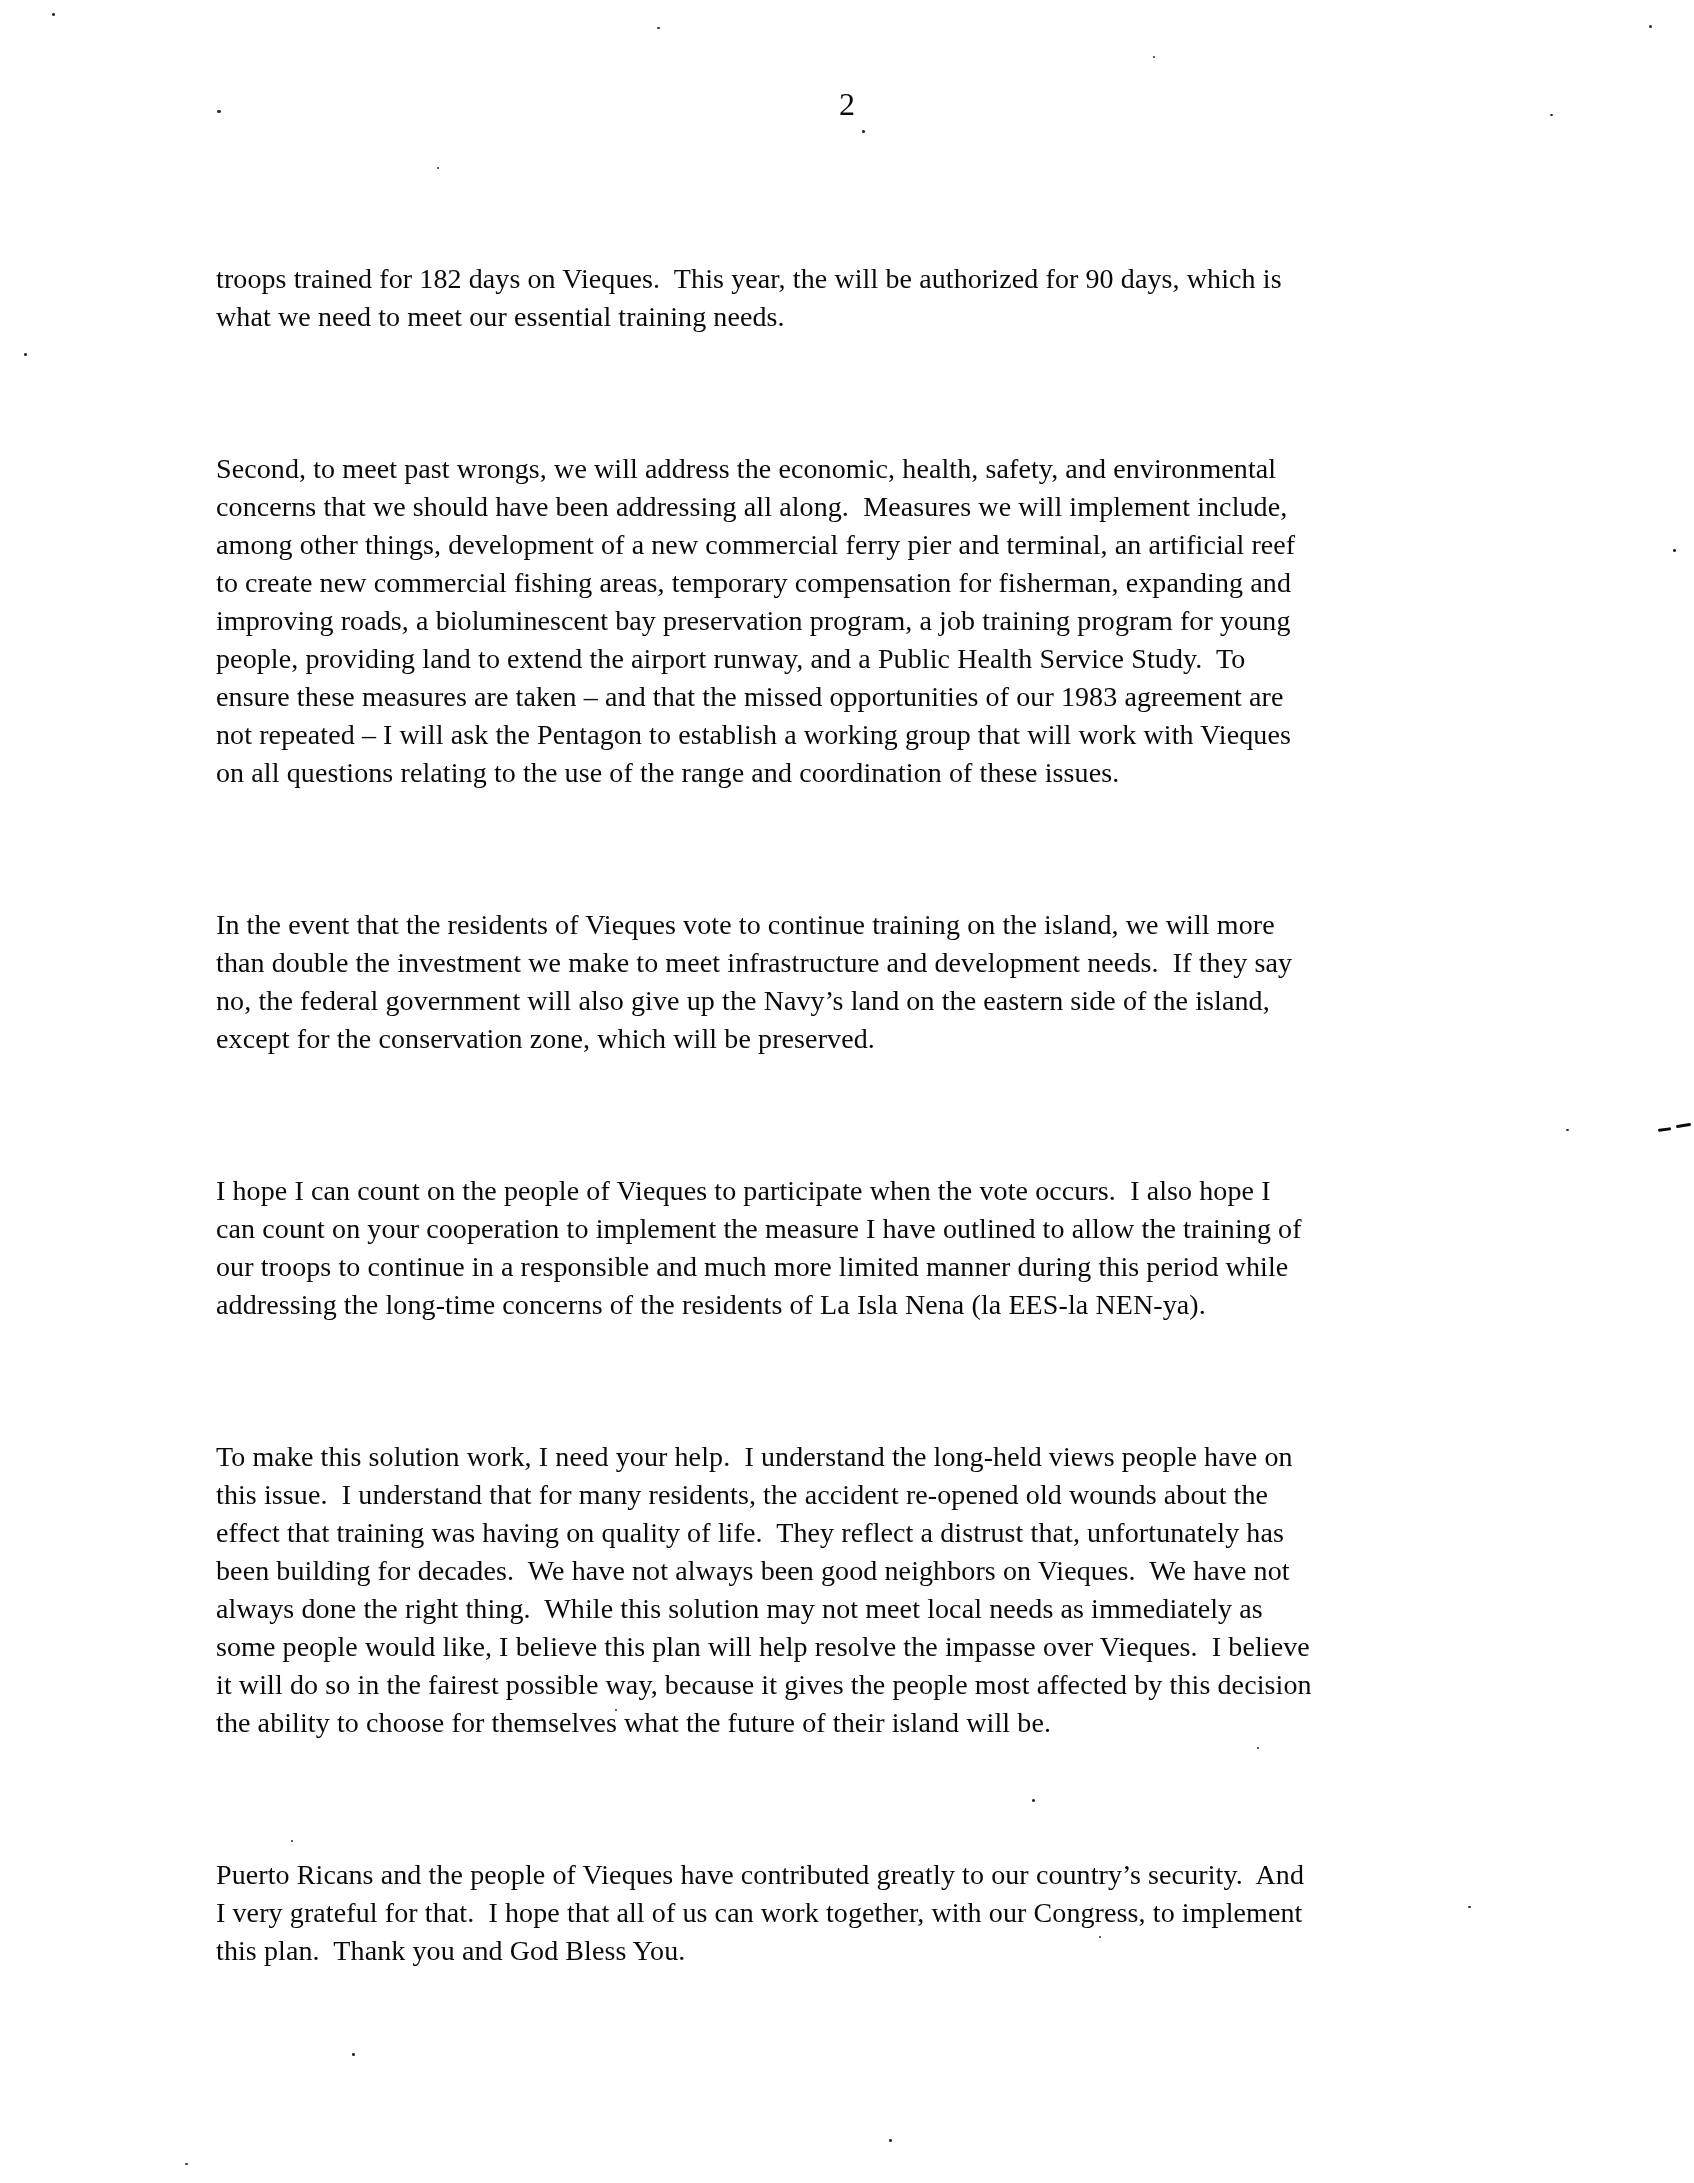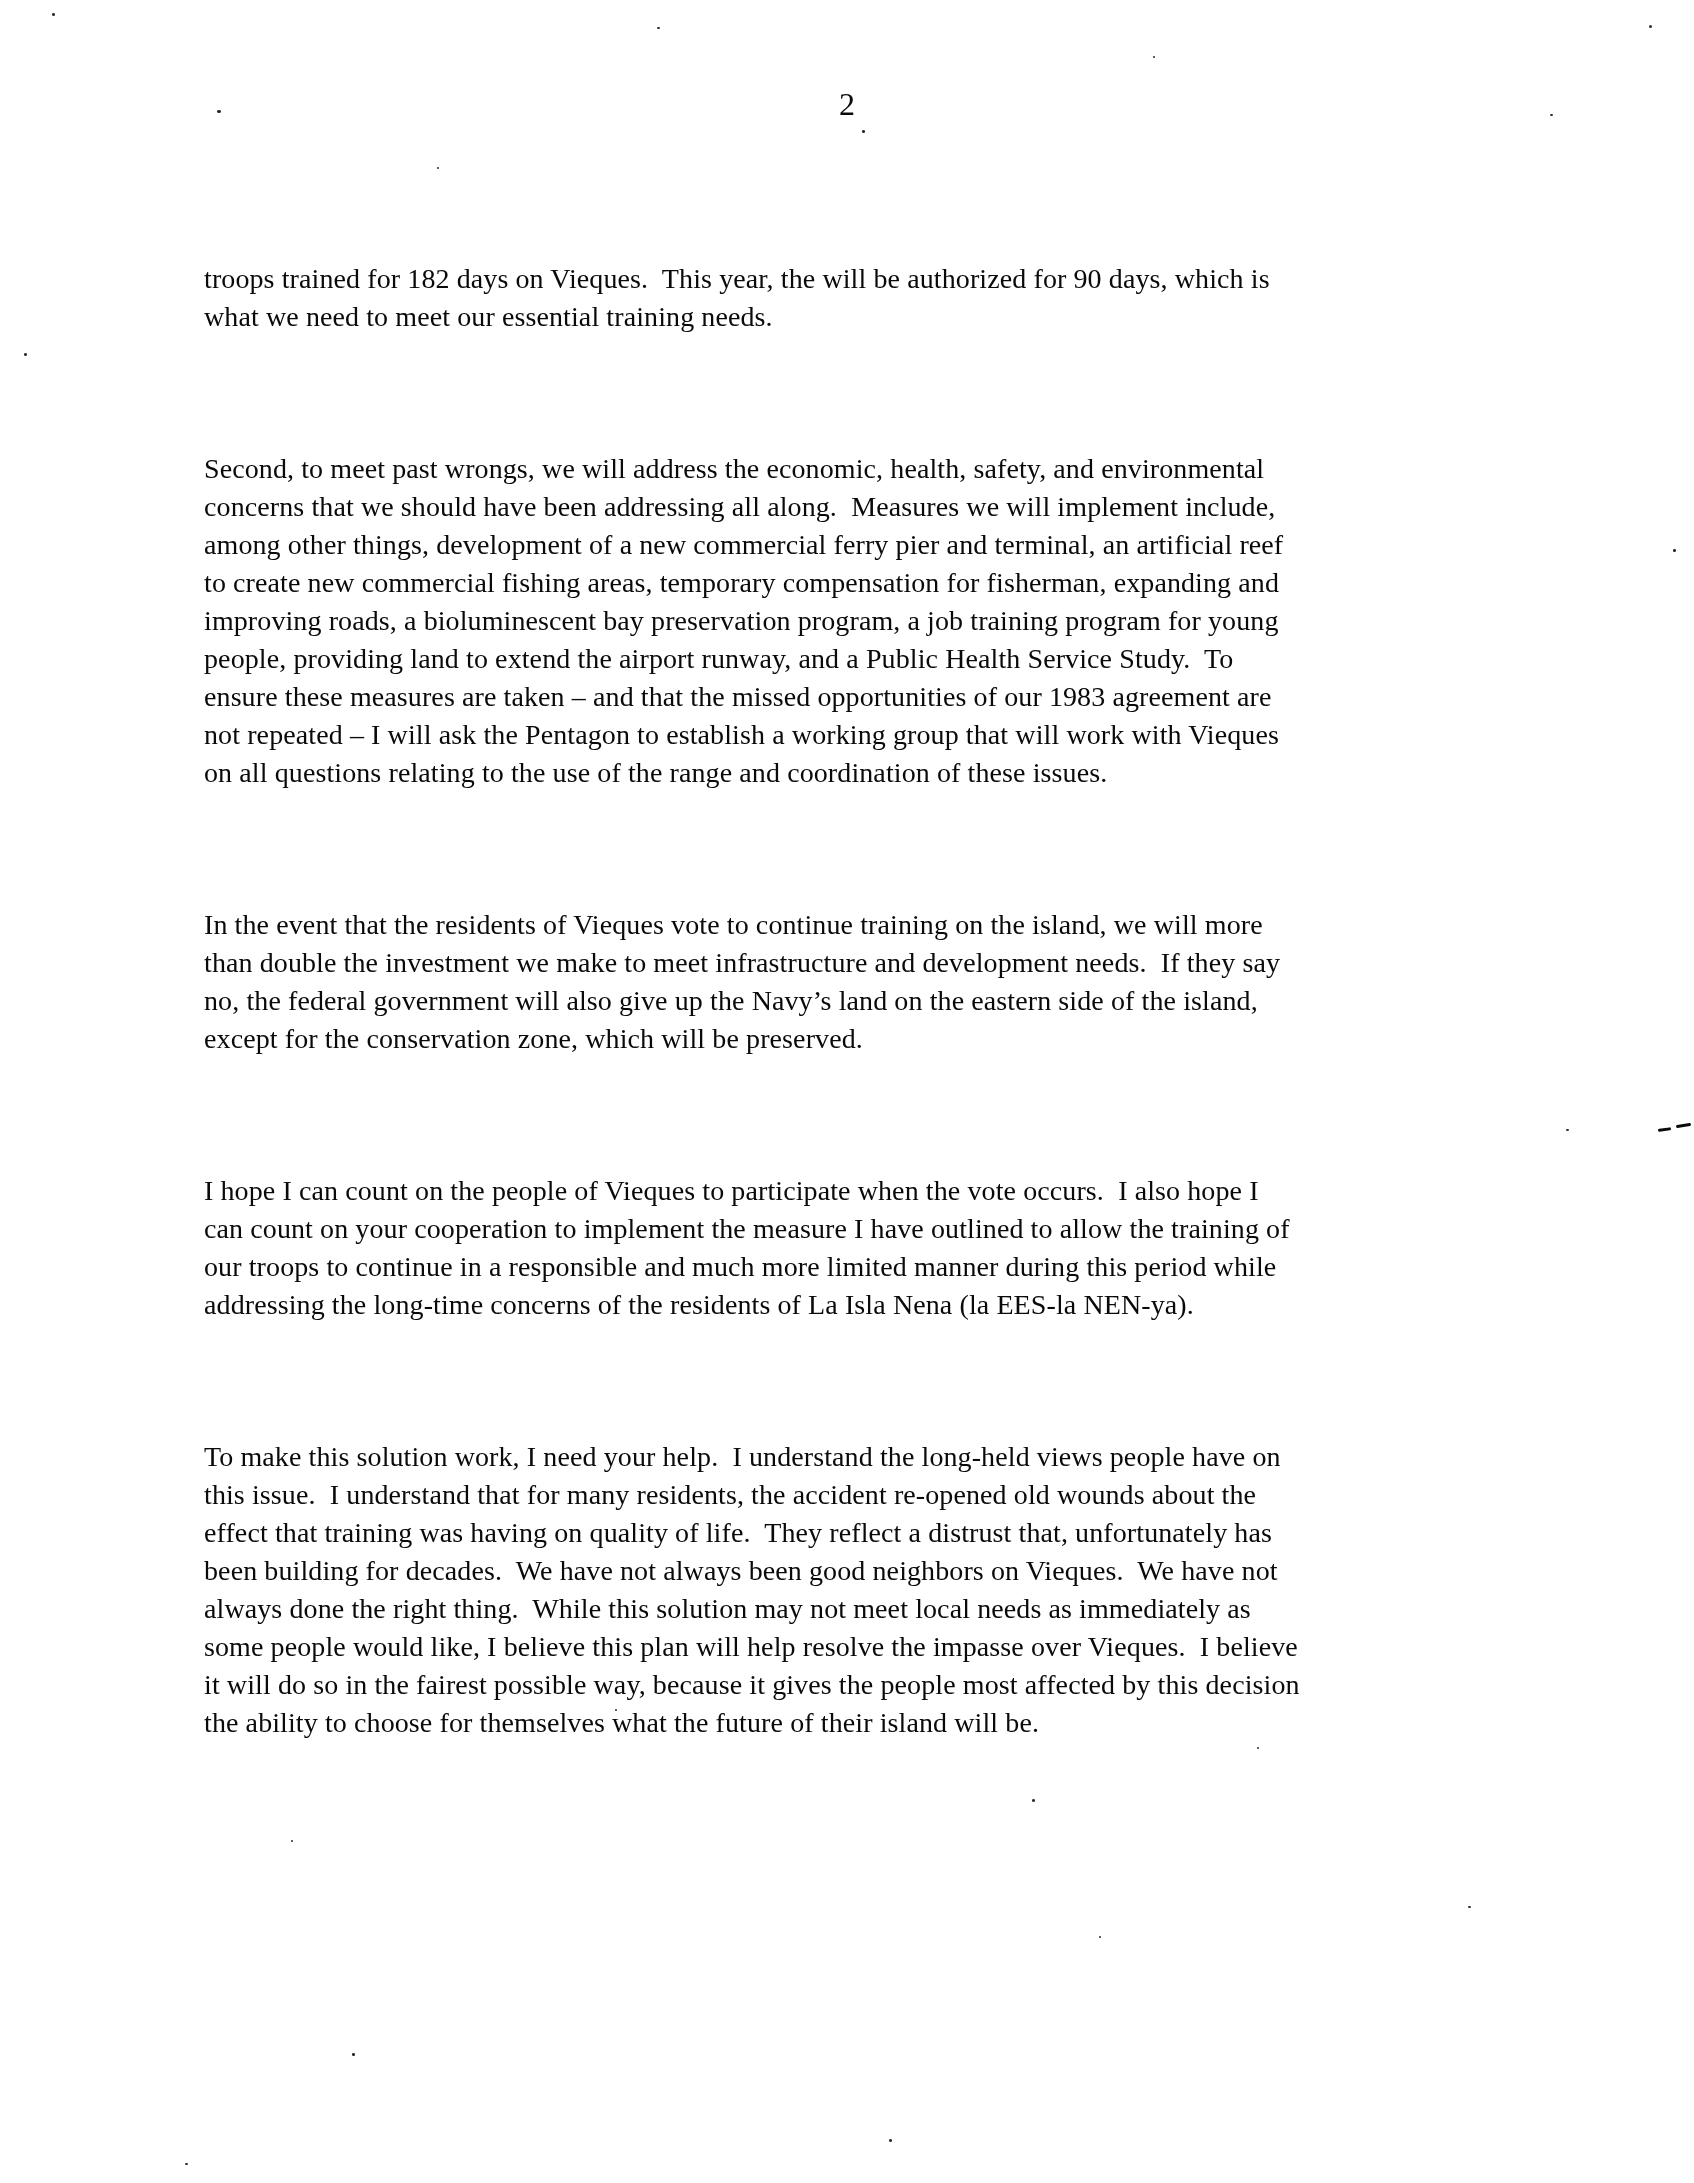--- a/index.html
+++ b/index.html
@@ -22,21 +22,21 @@
   }
   .body-text {
     position: absolute;
     left: 204px; top: 184px;
     width: 1436px;
     font-size: 28px;
     line-height: 38px;
     white-space: pre-wrap;
     letter-spacing: 0.1px;
   }
-  .body-text p { margin: 0 0 38px 0; }
+  .body-text p { margin: 0 0 38px 12px; }
   
   .speck {
     position: absolute;
     background: #141414;
     border-radius: 50%;
     opacity: 0.9;
   }
   
   .margin-mark { position: absolute; left: 1653px; top: 1121px; width: 44px; height: 14.6px; }
   .margin-mark .dash {
@@ -75,20 +75,23 @@
 our troops to continue in a responsible and much more limited manner during this period while
 addressing the long-time concerns of the residents of La Isla Nena (la EES-la NEN-ya).</p>
     <p>To make this solution work, I need your help.  I understand the long-held views people have on
 this issue.  I understand that for many residents, the accident re-opened old wounds about the
 effect that training was having on quality of life.  They reflect a distrust that, unfortunately has
 been building for decades.  We have not always been good neighbors on Vieques.  We have not
 always done the right thing.  While this solution may not meet local needs as immediately as
 some people would like, I believe this plan will help resolve the impasse over Vieques.  I believe
 it will do so in the fairest possible way, because it gives the people most affected by this decision
 the ability to choose for themselves what the future of their island will be.</p>
+    <p>Puerto Ricans and the people of Vieques have contributed greatly to our country’s security.  And
+I very grateful for that.  I hope that all of us can work together, with our Congress, to implement
+this plan.  Thank you and God Bless You.</p>
   </div>
 
   <div class="margin-mark">
     <span class="dash d1"></span>
     <span class="dash d2"></span>
   </div>
 
   <div>
     <i class="speck" style="left:52px;  top:13.2px;   width:3.3px; height:2.6px;"></i>
     <i class="speck" style="left:657px; top:26.5px;   width:3.3px; height:2.6px;"></i>

